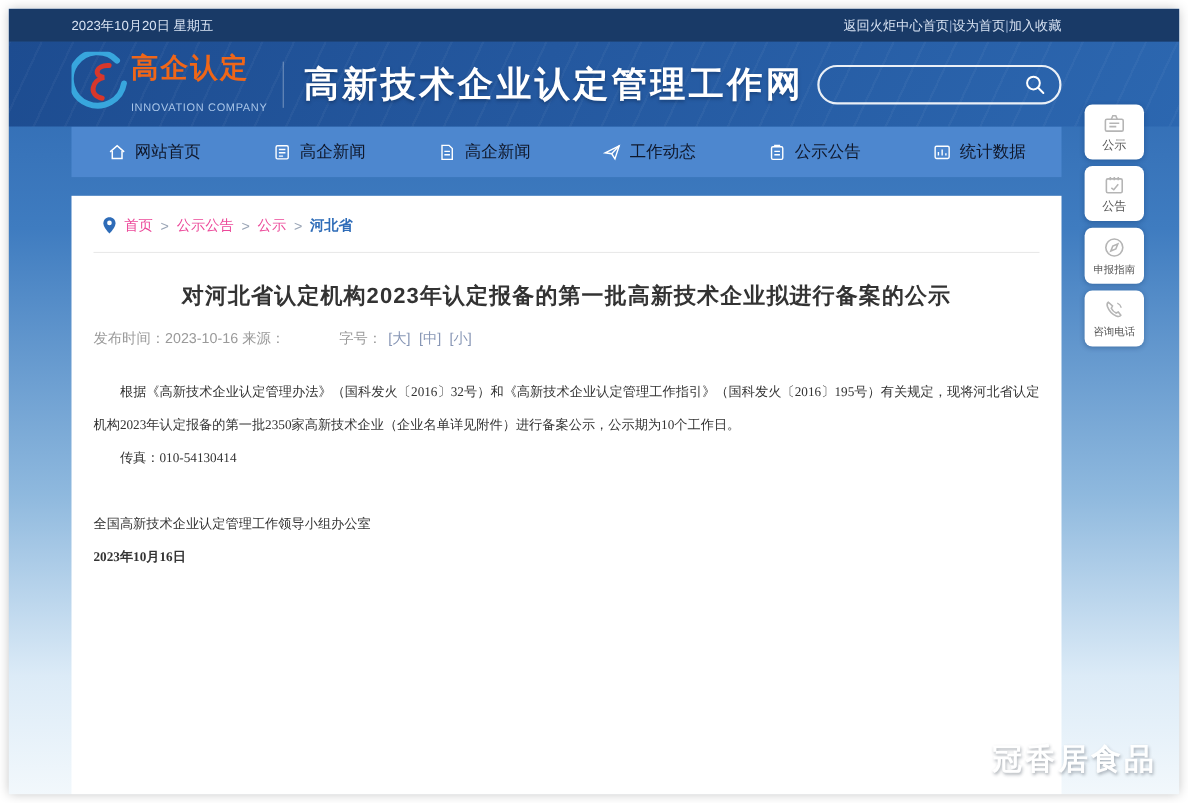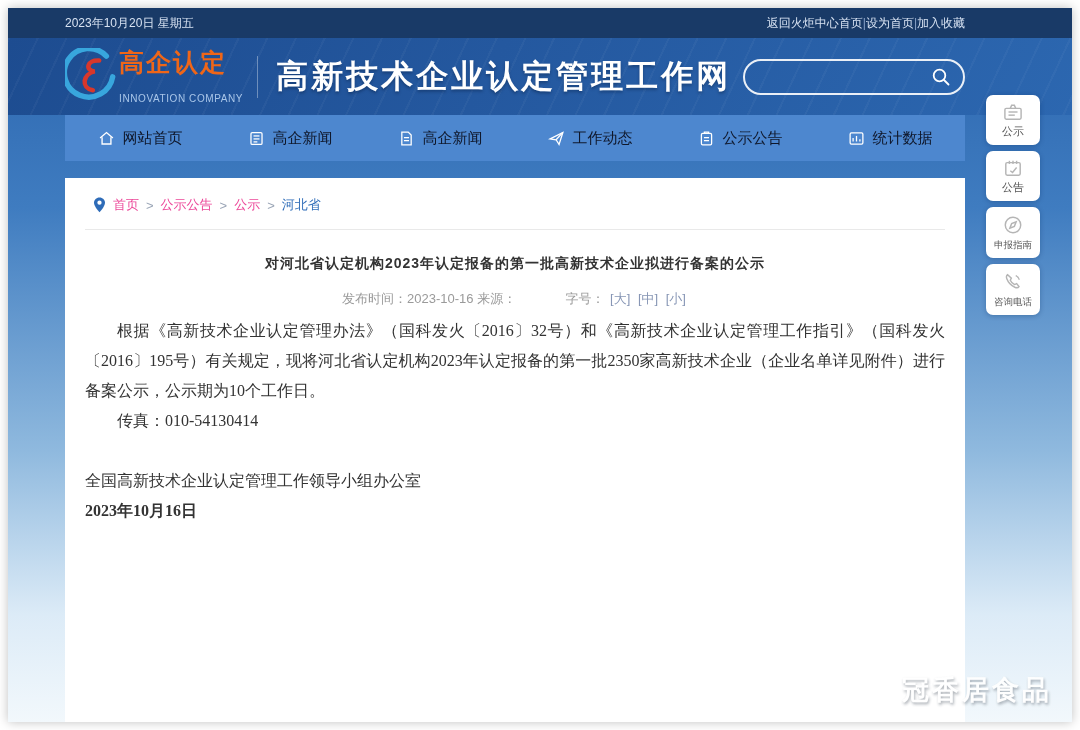--- a/index.html
+++ b/index.html
@@ -31,27 +31,27 @@
   
   .nav{width:900px;margin-left:57px;height:46px;background:#4d87cf;display:flex;}
   .nav a{flex:1;display:flex;align-items:center;justify-content:center;gap:8px;color:#0f172a;font-size:15px;
          text-decoration:none;cursor:pointer;}
   
   .card{width:900px;margin-left:57px;margin-top:17px;background:#ffffff;min-height:544px;box-sizing:border-box;
         padding:18px 20px 30px;}
   .breadcrumb{display:flex;align-items:center;gap:7px;font-size:13px;color:#8593a8;padding-left:8px;}
   .breadcrumb a{color:#ec4899;text-decoration:none;cursor:pointer;}
   .bc-sep{color:#9aa5b6;}
-  .bc-current{color:#2e6cb8;font-weight:normal;}
+  .bc-current{color:#2e6cb8;font-weight:bold;}
   .bc-rule{border:none;border-top:1px solid #e9e9e9;margin:15px 0 0;}
-  .art-title{text-align:center;font-size:14px;font-weight:bold;color:#333;letter-spacing:1px;margin:25px 50px 0;}
-  .art-meta{text-align:center;font-size:13px;color:#9a9a9a;margin-top:17px;}
+  .art-title{text-align:center;font-size:20px;font-weight:bold;color:#333;letter-spacing:1px;margin:25px 50px 0;}
+  .art-meta{text-align:left;font-size:13px;color:#9a9a9a;margin-top:17px;}
   .art-meta .gap{display:inline-block;width:42px;}
   .size-btn{color:#8796b5;margin:0 2px;cursor:pointer;text-decoration:none;}
-  .art-body{font-family:"Liberation Serif","DejaVu Serif",serif;font-size:16px;color:#333;line-height:30px;margin-top:8px;}
+  .art-body{font-family:"Liberation Serif","DejaVu Serif",serif;font-size:12px;color:#333;line-height:30px;margin-top:24px;}
   .art-body p{margin:0;text-indent:2em;text-align:justify;}
   .attach{margin-top:30px !important;}
   .attach a{color:#333;text-decoration:none;cursor:pointer;}
   .sig{text-align:center;text-indent:0 !important;margin-top:30px !important;}
   .sigdate{text-align:center;text-indent:0 !important;font-weight:bold;}
   
   .side-tools{position:absolute;top:87px;right:32px;display:flex;flex-direction:column;gap:6px;z-index:5;}
   .tool{width:50px;background:#fff;border-radius:7px;padding:8px 2px 6px;text-align:center;
         box-shadow:0 1px 5px rgba(0,40,90,.3);cursor:pointer;}
   .tool svg{display:block;margin:0 auto 3px;}

